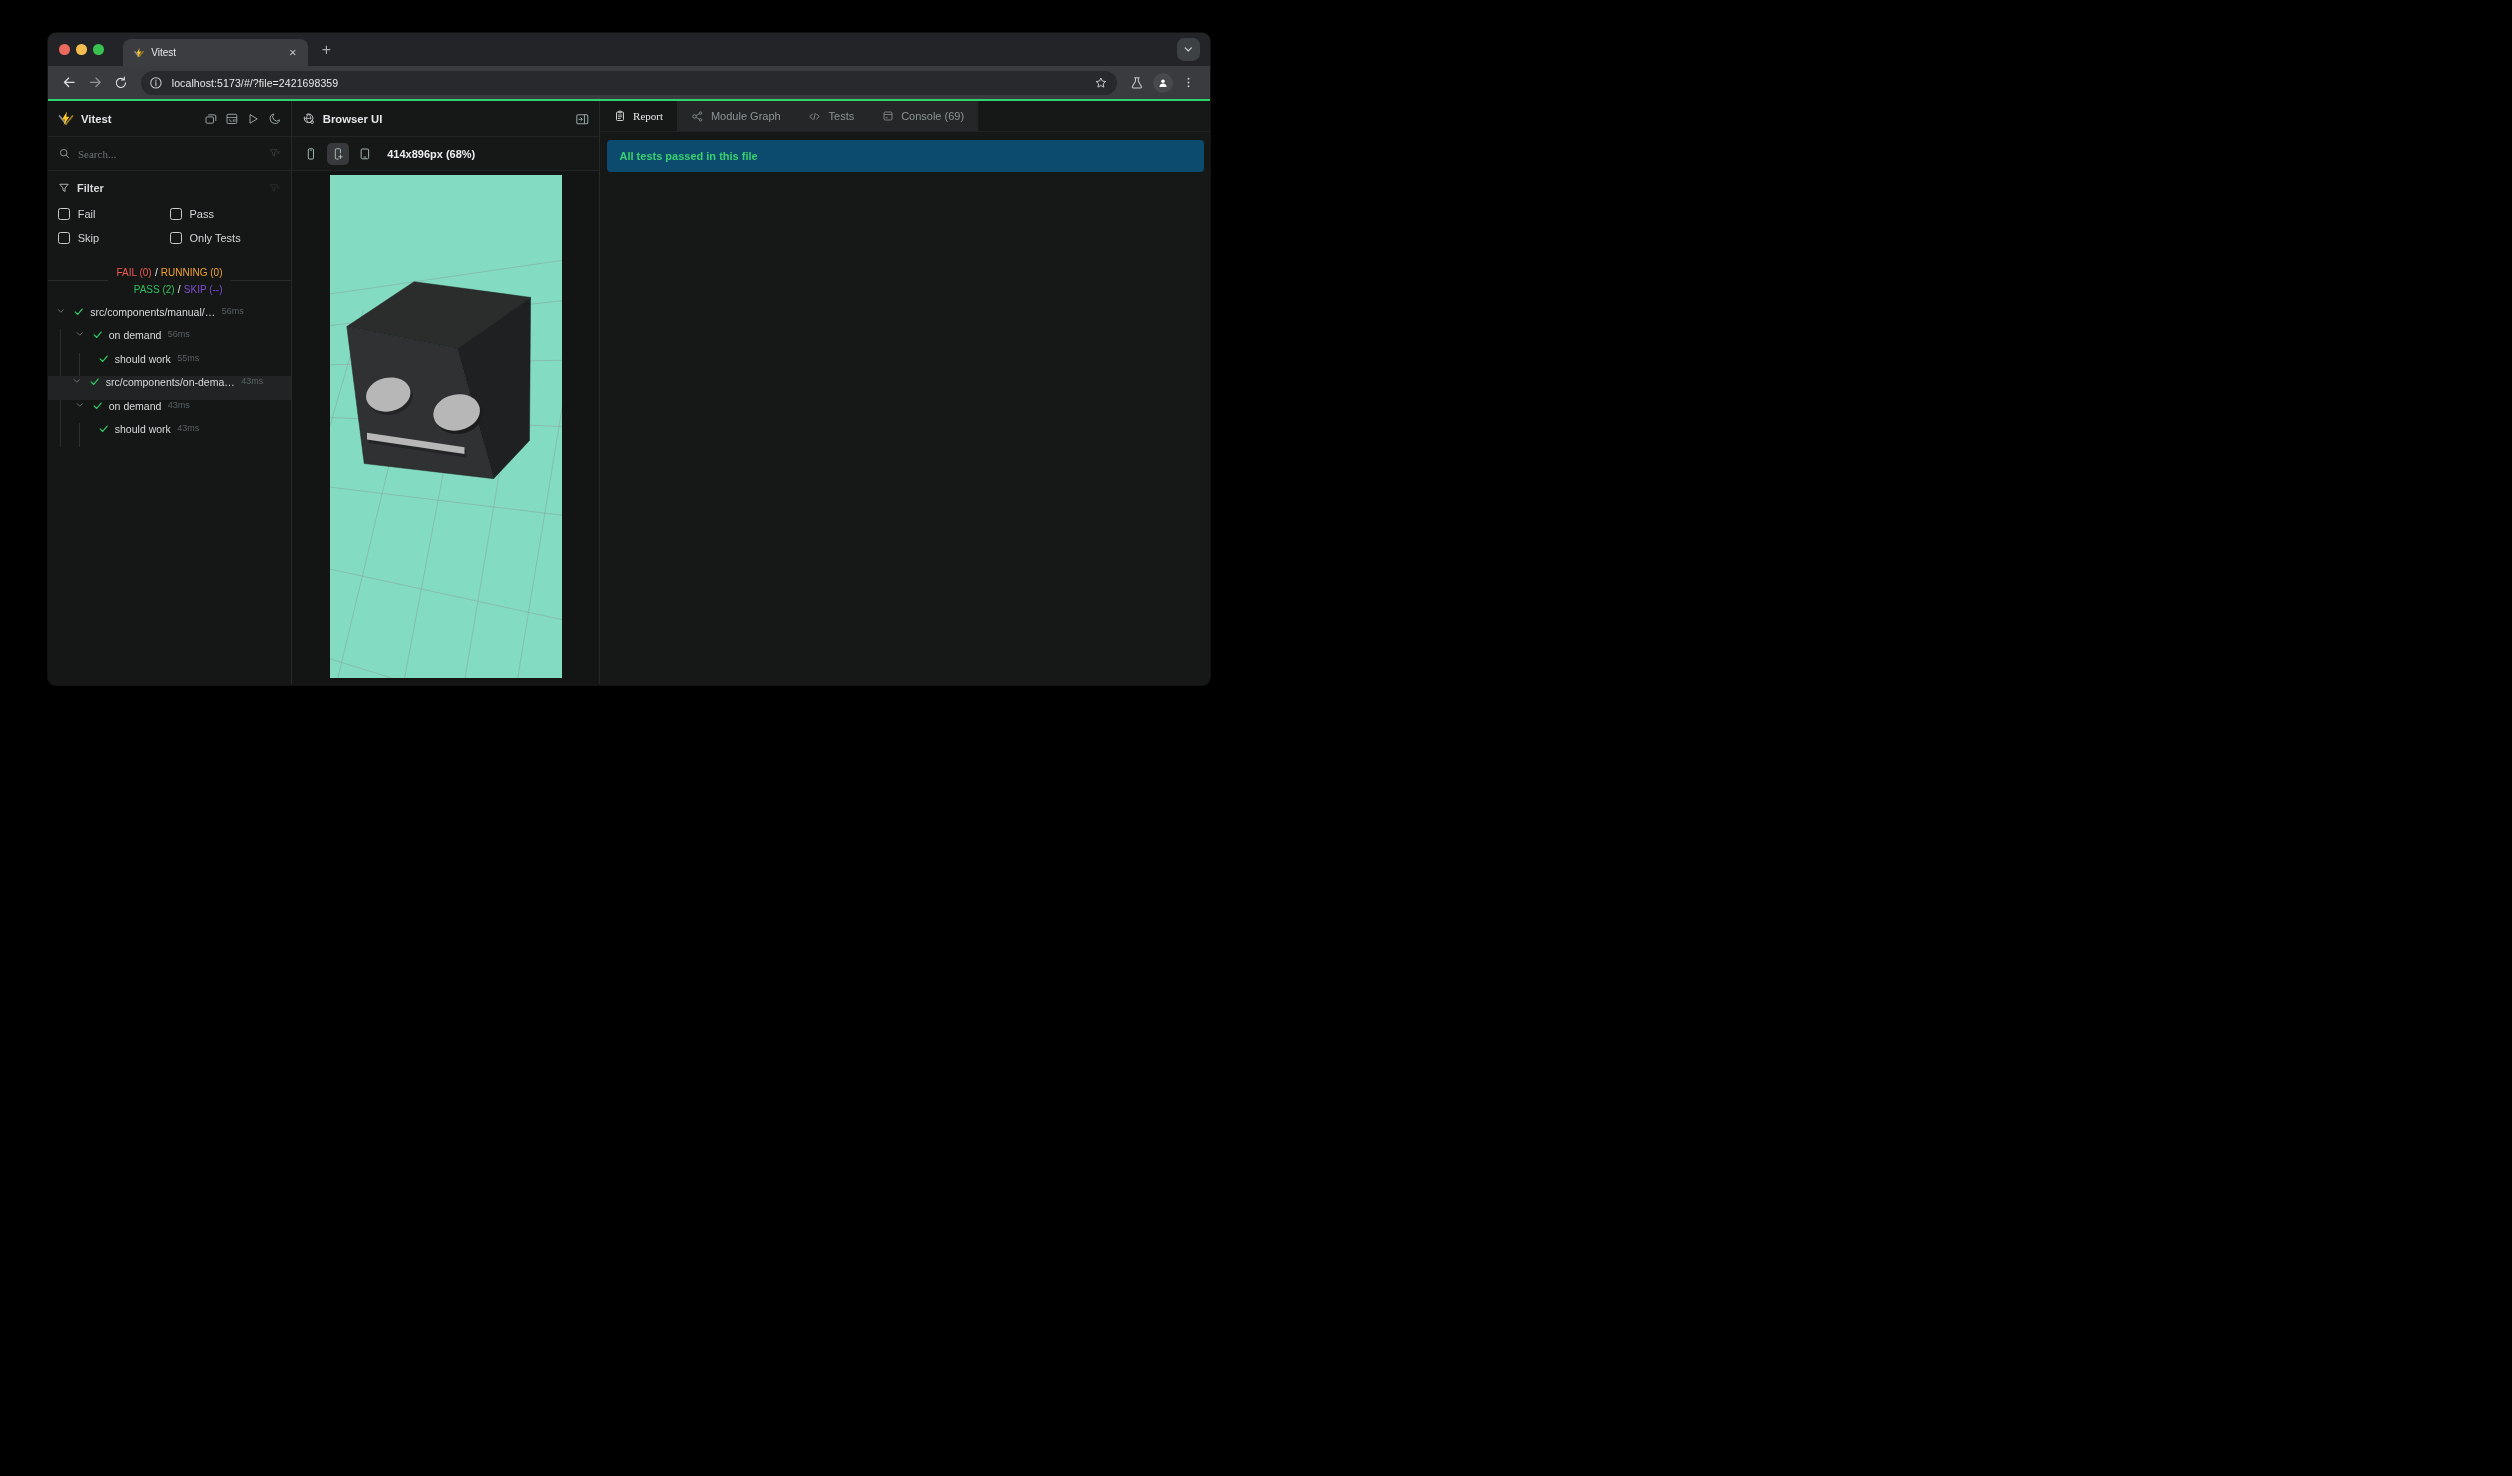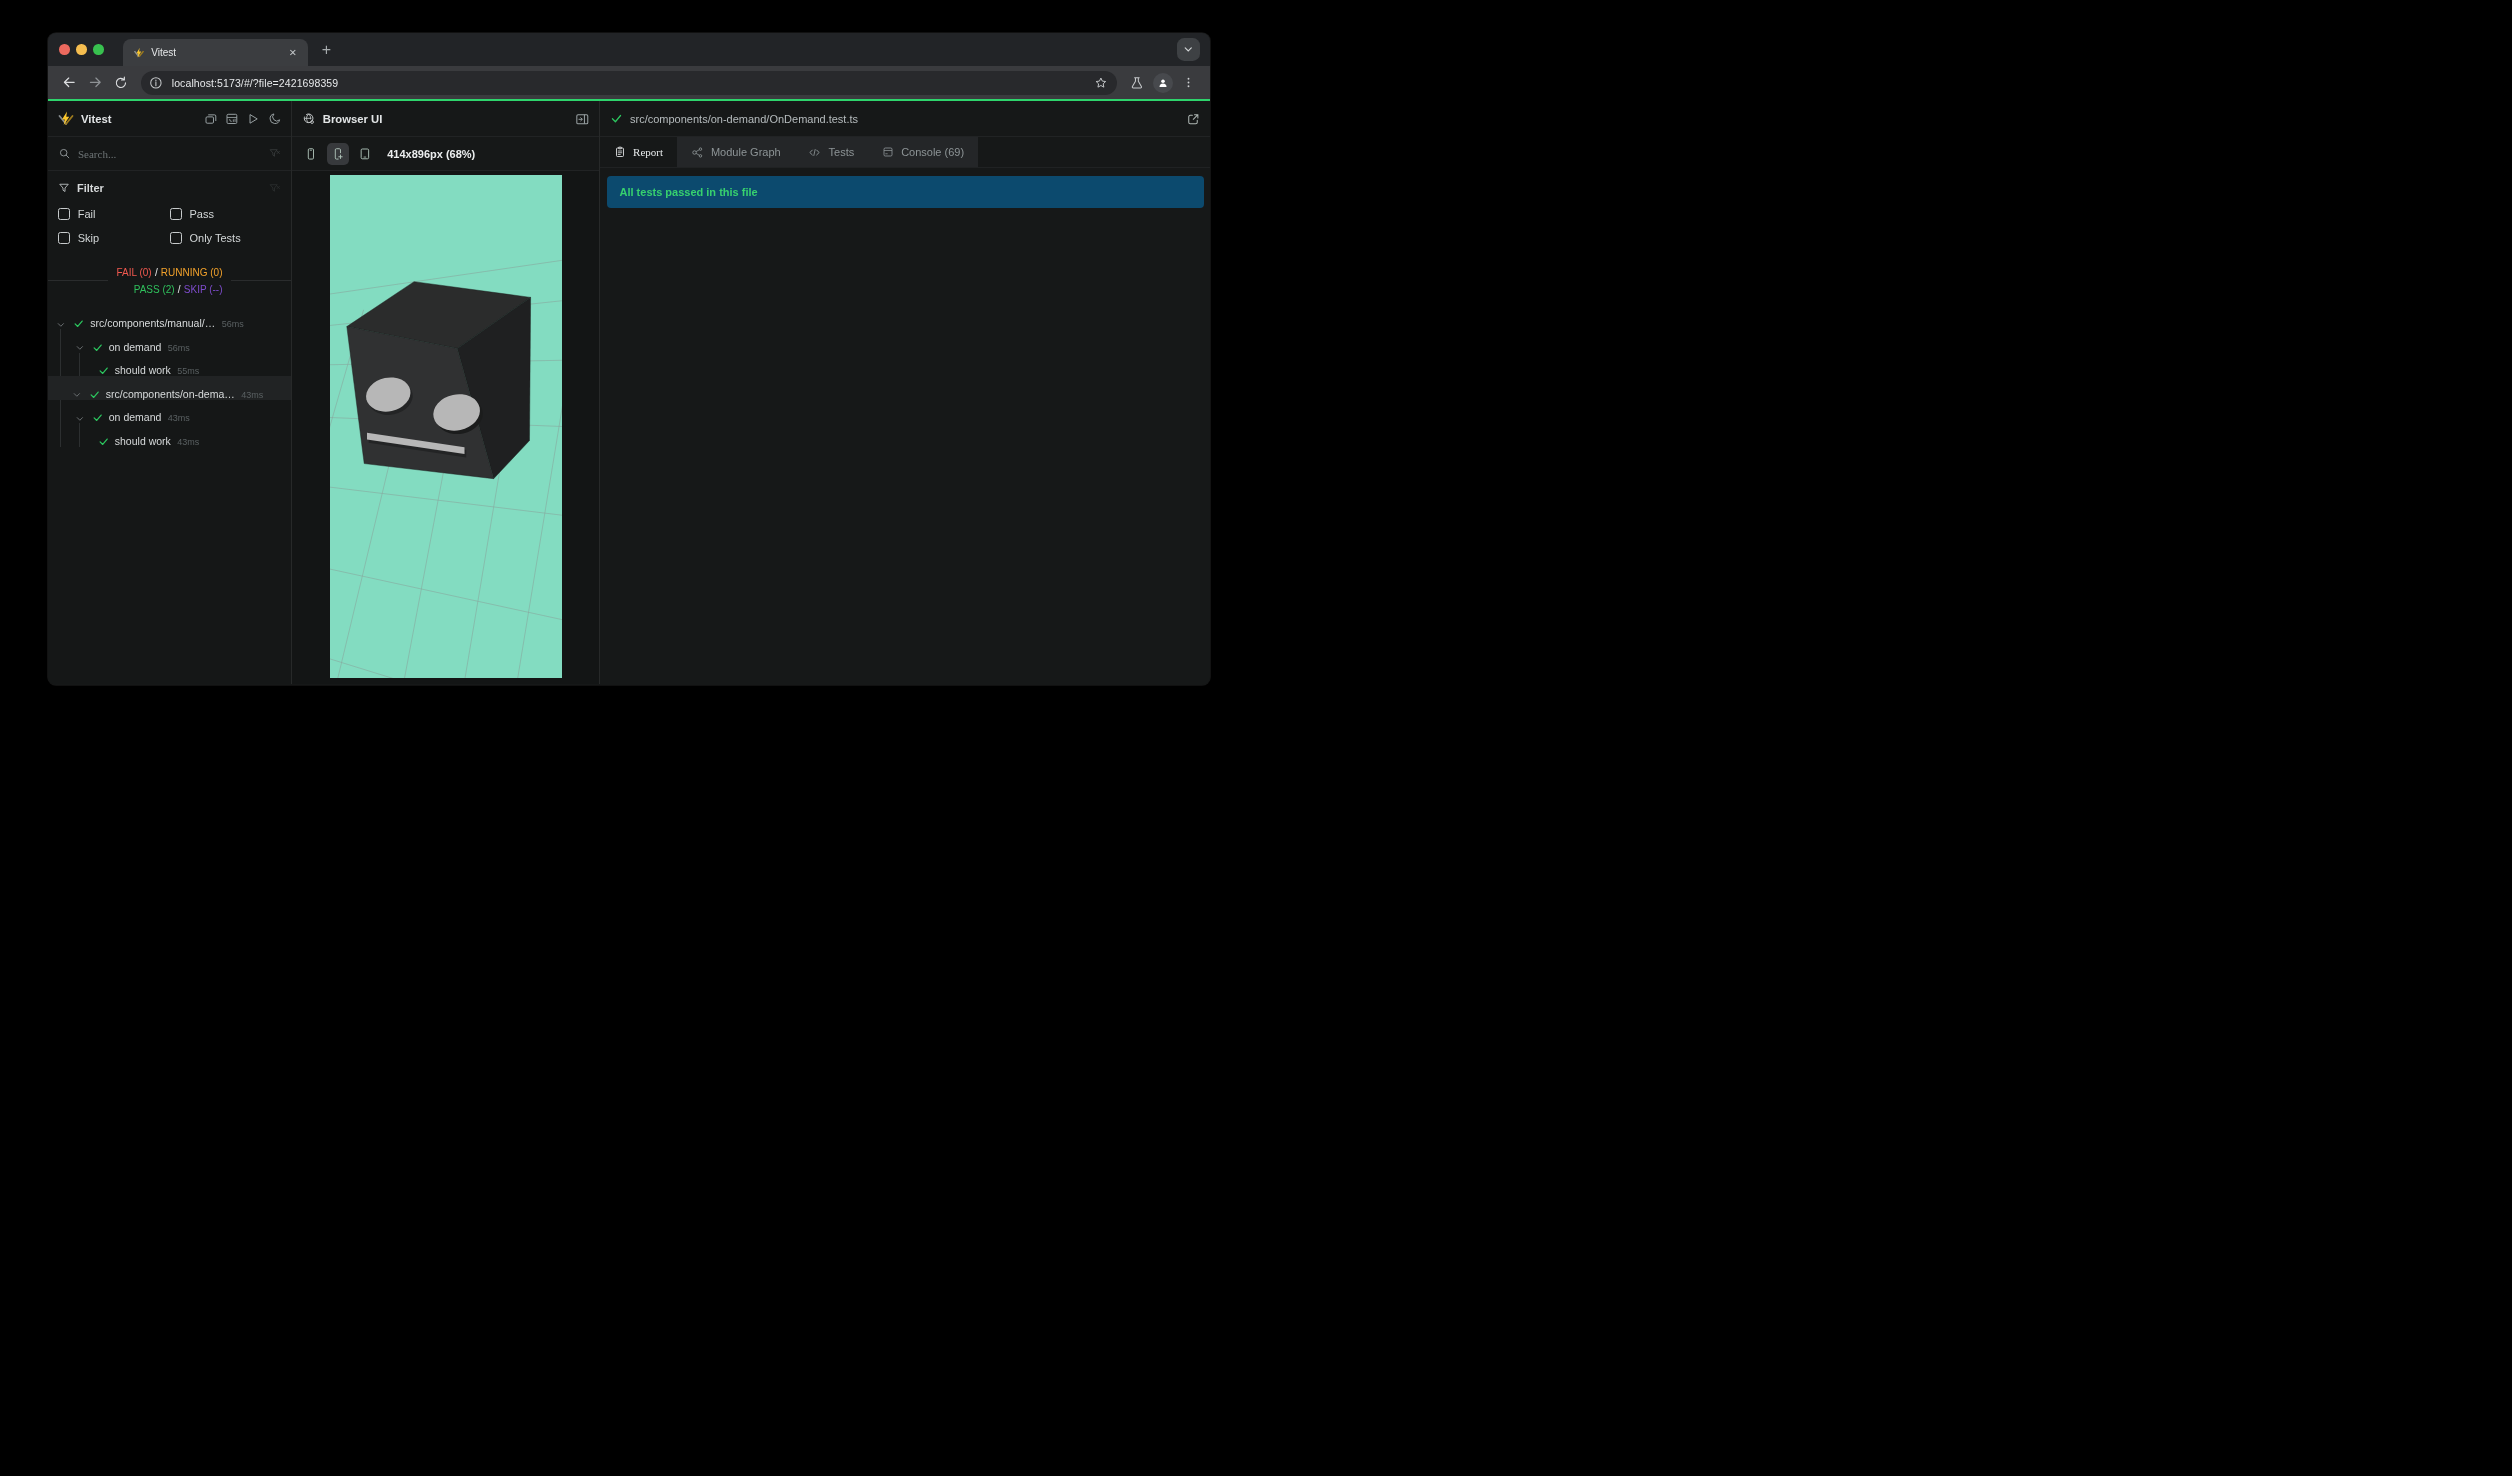--- a/index.html
+++ b/index.html
@@ -44,21 +44,21 @@
   .chk{ display:flex; align-items:center; gap:8px; height:23.5px; cursor:default; }
   .box{ width:12px; height:12px; border:1.3px solid #c7cbcc; border-radius:2.4px; }
   .chk-label{ color:#d2d6d7; font-size:11px; }
 
   .stats{ display:flex; align-items:center; margin:9.7px 0 4.9px; }
   .rule{ flex:1; height:0.8px; background:#2a2c2d; }
   .stats-text{ padding:0 6.5px; text-align:right; font-weight:400; font-size:10px; line-height:17px; white-space:nowrap; }
   .stats-text span{ margin:0 1.6px; }
 
   .tree{ flex:1; overflow:hidden; padding-top:3.2px; }
-  .trow{ height:23.5px; display:flex; align-items:flex-end; position:relative; padding-right:6.5px; }
+  .trow{ height:23.5px; display:flex; align-items:flex-start; position:relative; padding-right:6.5px; }
   .trow.sel{ background:#212324; }
   .vline{ position:absolute; top:0; bottom:0; width:0.8px; background:#2c2f30; }
   .tlabel{ color:#d8dbdc; margin-left:4.9px; white-space:nowrap; }
   .tms{ color:#5a6062; font-size:9px; margin-left:6.5px; }
   .chev{ width:13px; flex:0 0 13px; display:flex; align-items:center; justify-content:center; }
   .tick{ width:13px; flex:0 0 13px; display:flex; align-items:center; justify-content:center; margin-left:4.9px; }
 
   .middle{ width:308px; border-right:0.8px solid #272929; display:flex; flex-direction:column; background:#161818; }
   .devbar{ height:34px; display:flex; align-items:center; gap:4.9px; padding:0 8px; border-bottom:0.8px solid #212324; }
   .devbtn{ width:22px; height:22px; border-radius:4.9px; display:flex; align-items:center; justify-content:center; }
@@ -417,35 +417,20 @@
             <ellipse cx="104" cy="391" rx="40" ry="30" transform="rotate(-12 104 391)" fill="#b7b7b7"></ellipse>
             <ellipse cx="226" cy="423" rx="42" ry="32" transform="rotate(-12 226 423)" fill="#b7b7b7"></ellipse>
             <polygon points="69,464 243,490 243,503 69,477" fill="#232425"></polygon>
             <polygon points="66,459 240,485 240,497 66,471" fill="#b7b7b7"></polygon>
           </g>
         </svg>
       </div>
     </div>
 
     <div class="rightpanel">
-      <div class="panel-header">
-        <span>
-          <svg width="13" height="13" viewBox="0 0 24 24">
-              <path d="M4.5 12.5 L10 18 L19.5 6.5" stroke="#2cc75f" stroke-width="2.3" fill="none" stroke-linecap="round" stroke-linejoin="round"></path>
-            </svg>
-        </span>
-        <span class="fpath">src/components/on-demand/OnDemand.test.ts</span>
-        <span class="spacer"></span>
-        <span>
-          <svg width="14.6" height="14.6" viewBox="0 0 24 24">
-              <path d="M10.5 5.5 H7 a2.5 2.5 0 0 0 -2.5 2.5 v9 A2.5 2.5 0 0 0 7 19.5 h9 a2.5 2.5 0 0 0 2.5 -2.5 V13.5" stroke="#aeb6b3" stroke-width="1.7" fill="none" stroke-linecap="round"></path>
-              <path d="M14 4.5 h5.5 V10 M19.5 4.5 L12 12" stroke="#aeb6b3" stroke-width="1.7" fill="none" stroke-linecap="round" stroke-linejoin="round"></path>
-            </svg>
-        </span>
-      </div>
 
       <div class="tabsrow">
         <div class="tabswrap">
           <div class="rtab active">
             <svg width="12" height="12" viewBox="0 0 24 24">
                 <rect x="5" y="4" width="14" height="17" rx="2" stroke="currentColor" stroke-width="1.7" fill="none"></rect>
                 <rect x="9" y="2.2" width="6" height="3.4" rx="1" stroke="currentColor" stroke-width="1.5" fill="none"></rect>
                 <path d="M8.5 10 h7 M8.5 13.5 h7 M8.5 17 h4" stroke="currentColor" stroke-width="1.5" stroke-linecap="round"></path>
               </svg>
             <span>Report</span>

